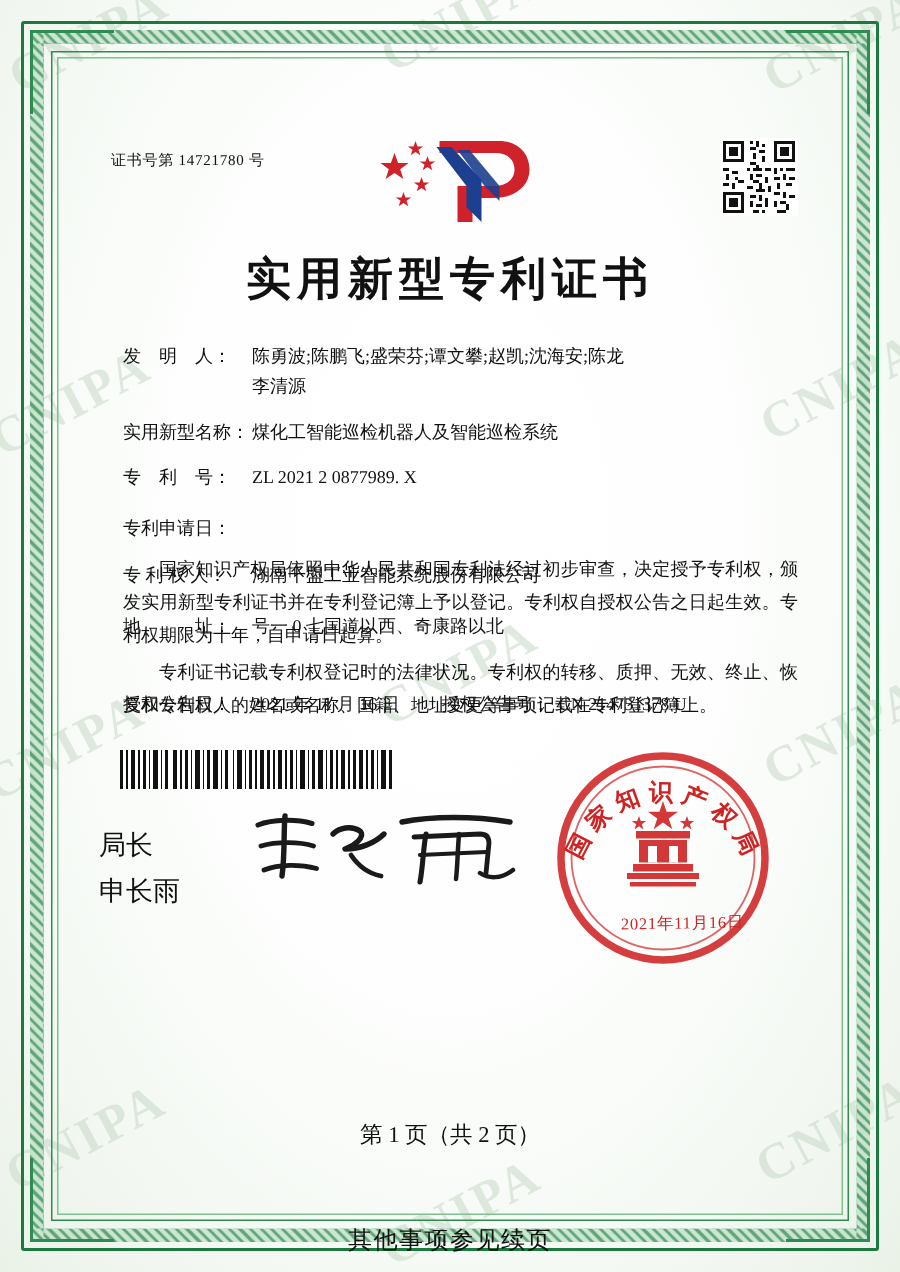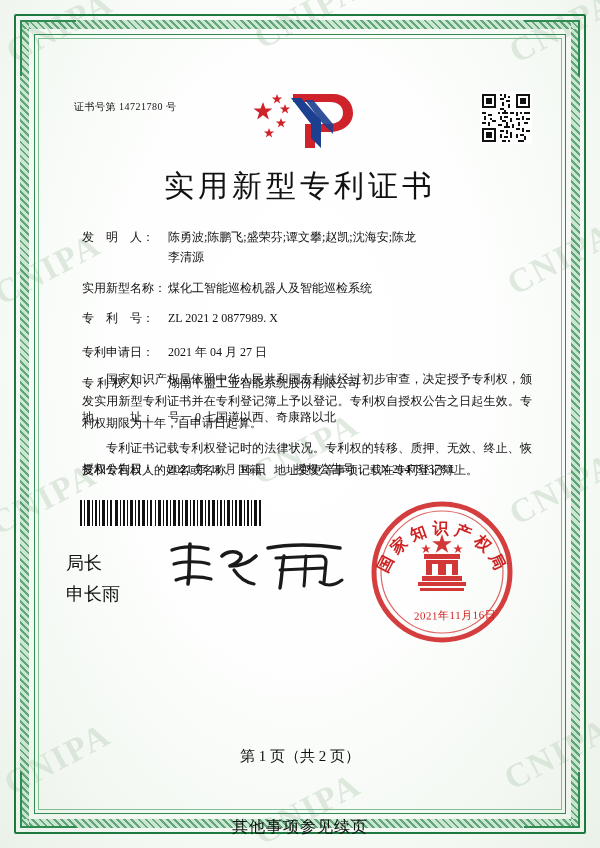--- a/index.html
+++ b/index.html
@@ -111,21 +111,21 @@
     width: 118px;
     height: 64px;
   }
 
   .title {
     position: absolute;
     left: 0; right: 0;
     top: 118px;
     text-align: center;
     font-size: 30px;
-    font-weight: normal;
+    font-weight: bold;
     letter-spacing: 4px;
     color: #111;
     font-family: "Liberation Serif", "DejaVu Serif", serif;
   }
 
   .fields {
     position: absolute;
     left: 34px;
     right: 18px;
     top: 180px;
@@ -367,21 +367,20 @@
         <div class="val">煤化工智能巡检机器人及智能巡检系统</div>
       </div>
 
       <div class="row">
         <div class="lbl">专　利　号：</div>
         <div class="val">ZL 2021 2 0877989. X</div>
       </div>
 
       <div class="row" style="margin-top:14px">
         <div class="lbl">专利申请日：</div>
-        <div class="val">2021 年 04 月 27 日</div>
       </div>
 
       <div class="row" style="margin-top:2px">
         <div class="lbl">专 利 权 人：</div>
         <div class="val">湖南千盟工业智能系统股份有限公司</div>
       </div>
 
       <div class="row" style="margin-top:14px">
         <div class="lbl">地　　　址：</div>
         <div class="val">

